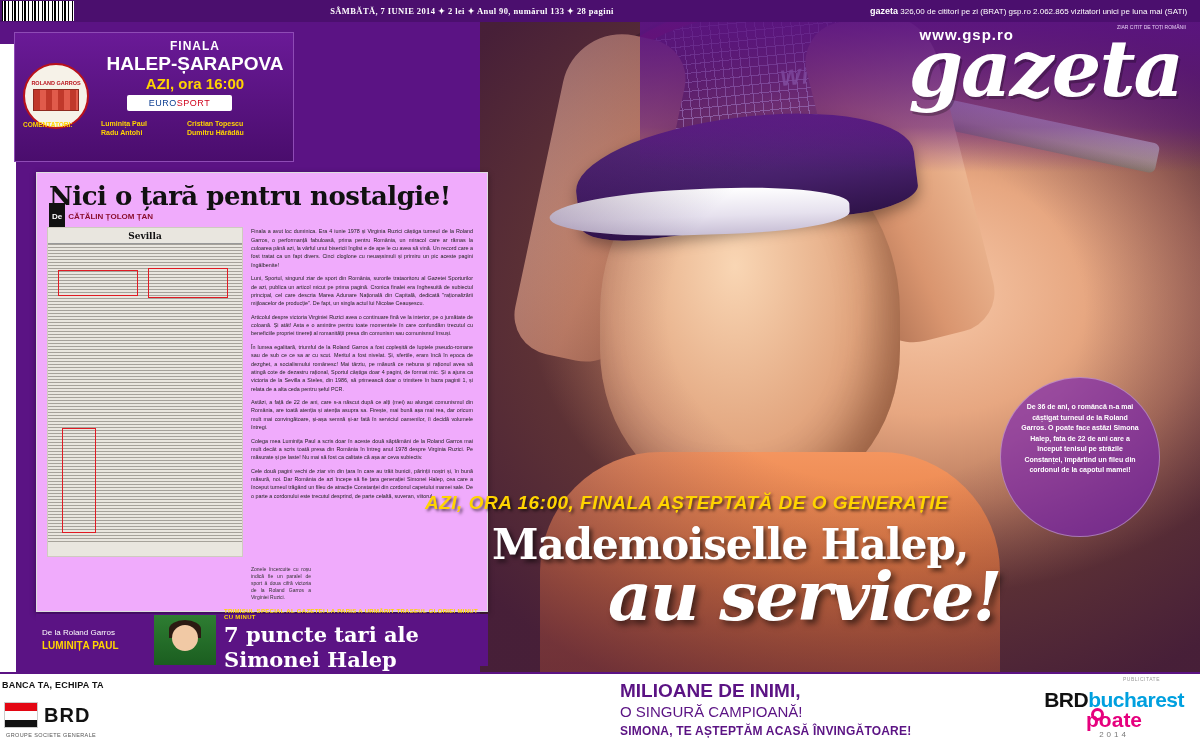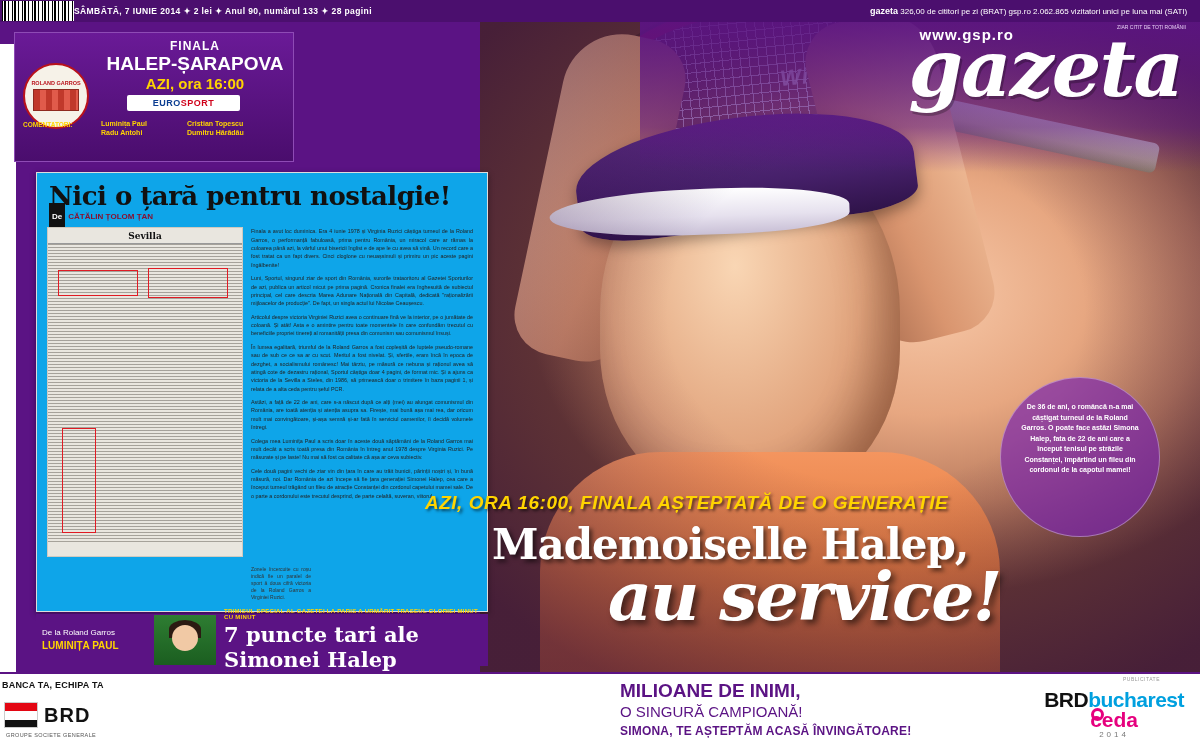--- a/index.html
+++ b/index.html
@@ -17,22 +17,22 @@
     background:#4b0f6e; color:#fff;
     display:flex; align-items:center;
   }
   #top-strip .barcode {
     width:72px; height:20px; margin-left:2px;
     background:
       repeating-linear-gradient(90deg,#000 0 1px,#fff 1px 2px,#000 2px 4px,#fff 4px 6px,#000 6px 7px,#fff 7px 10px);
     background-color:#fff;
   }
   #top-strip .center {
-    flex:1; text-align:left; font-size:8.5px; letter-spacing:.4px;
-    font-weight:bold; white-space:nowrap;
+    flex:1; text-align:center; font-size:8.5px; letter-spacing:.4px;
+    font-weight:bold; white-space:nowrap;font-family:Liberation Serif, serif;
   }
   #top-strip .right {
     width:330px; text-align:left; font-size:8px; padding-right:6px; white-space:nowrap;
   }
   #top-strip .right b { font-size:9px; }
 
   
   #page {
     position:absolute; left:0; top:22px; width:1200px; height:650px;
     background:#5b1384;
@@ -169,35 +169,35 @@
   }
   #rg-badge .vs{
     position:absolute; left:86px; top:20px; width:188px; text-align:center;
     color:#fff; font-weight:bold; font-size:19px; letter-spacing:0px;
   }
   #rg-badge .hour{
     position:absolute; left:86px; top:42px; width:188px; text-align:center;
     color:#ffd400; font-weight:bold; font-size:15px;
   }
   #eurosport{
-    position:absolute; left:112px; top:62px; width:113px; height:16px;
+    position:absolute; left:112px; top:62px; width:105px; height:16px;
     background:#fff; border-radius:2px; text-align:center; font-size:9px;
-    font-weight:bold; color:#0b3d91; line-height:16px; letter-spacing:.5px;
+    font-weight:normal; color:#0b3d91; line-height:16px; letter-spacing:.5px;
   }
   #eurosport i{ color:#d0021b; font-style:normal; }
   #rg-badge .comlabel{
     position:absolute; left:8px; top:88px; color:#ffd400; font-size:6.5px; font-weight:bold;
   }
   #rg-badge .com1{ position:absolute; left:86px; top:86px; color:#ffd400; font-size:7px; line-height:1.35; font-weight:bold;}
   #rg-badge .com2{ position:absolute; left:172px; top:86px; color:#ffd400; font-size:7px; line-height:1.35; font-weight:bold;}
 
   
   #article {
     position:absolute; left:36px; top:150px; width:452px; height:440px;
-    background:#0ea5e9; color:#111;
+    background:#f0abfc; color:#111;
     border:1px solid #ddd;
     box-shadow:0 2px 6px rgba(0,0,0,.4);
     overflow:hidden;
   }
   #article h1 {
     margin:10px 12px 2px 12px; font-size:26px; line-height:1.05;
     font-family:"DejaVu Serif", serif; font-weight:bold; letter-spacing:-.5px;
   }
   #article .byline {
     margin:0 12px 6px 12px; font-size:8px; font-weight:bold;
@@ -460,16 +460,16 @@
   <div class="mid">
     <div class="l1">MILIOANE DE INIMI,</div>
     <div class="l2">O SINGURĂ CAMPIOANĂ!</div>
     <div class="l3">SIMONA, TE AȘTEPTĂM ACASĂ ÎNVINGĂTOARE!</div>
   </div>
   <div class="circle"></div>
   <div class="logo">
     <div class="l1">
       <span>BRD</span><em>bucharest</em>
     </div>
-    <div class="l2">ceda</div>
+    <div class="l2">poate</div>
     <div class="yr">2014</div>
   </div>
 </div>
 
 </body></html>

